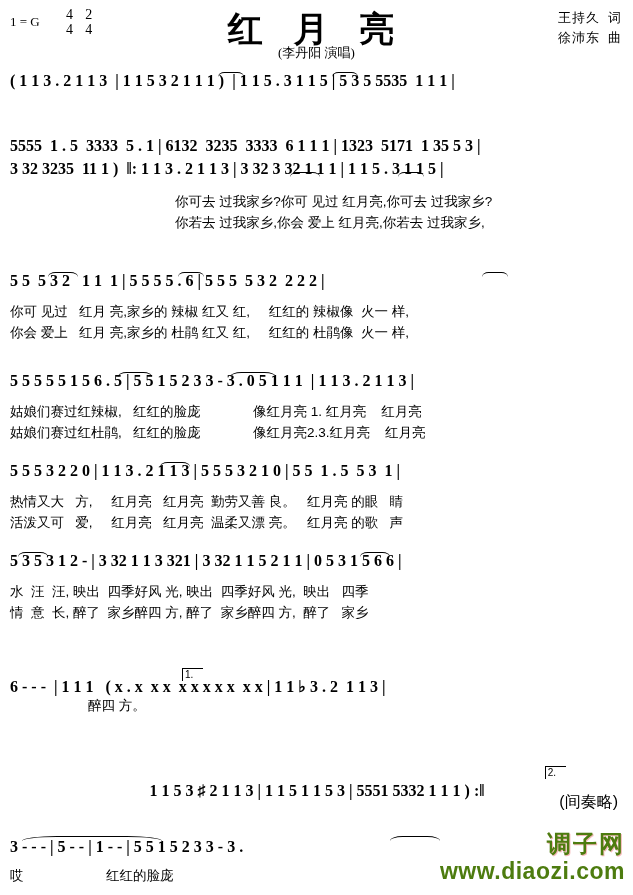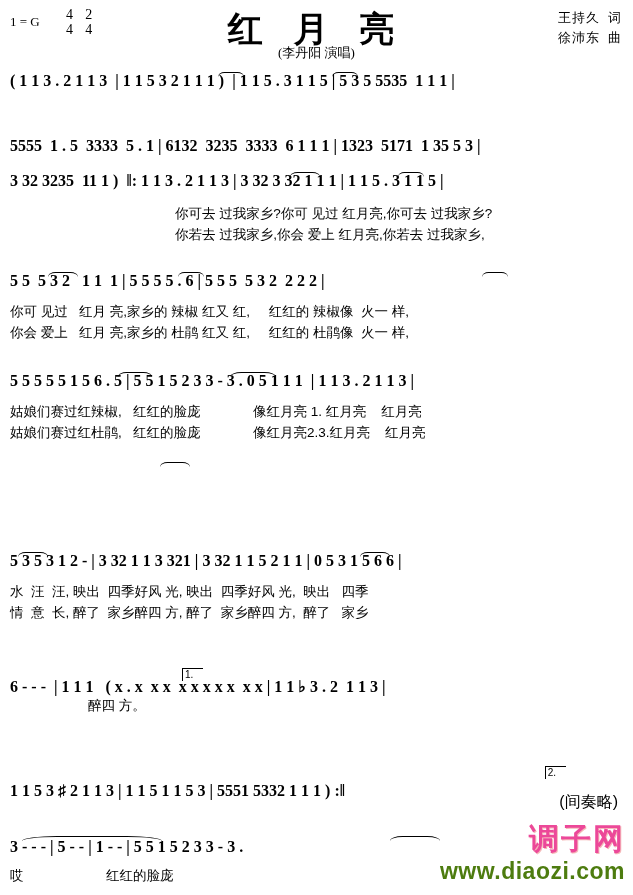--- a/index.html
+++ b/index.html
@@ -113,25 +113,25 @@
 
   
   .logo {
     position: absolute;
     right: 8px;
     bottom: 10px;
     text-align: right;
     color: #c00000;
   }
   .logo .cn {
-    font-size: 30px;
+    font-size: 24px;
     font-weight: bold;
     letter-spacing: 2px;
     font-family: "Liberation Sans", sans-serif;
-    color: #ec4899;
+    color: #4d7c0f;
     text-shadow: 1px 1px 0 #f5b8b8;
   }
   .logo .url {
     font-size: 23px;
     font-weight: bold;
     font-family: "Liberation Sans", sans-serif;
     color: #4d7c0f;
     letter-spacing: 0.5px;
     margin-top: -2px;
   }
@@ -181,21 +181,21 @@
   <div class="stave" style="top:72px;">
     <div class="notes">( 1 1 3 . 2 1 1 3  | 1 1 5 3 2 1 1 1 )  | 1 1 5 . 3 1 1 5 | 5 3 5 5535  1 1 1 |</div>
   </div>
   <div class="slur" style="left:218px; top:72px; width:26px;"></div>
   <div class="slur" style="left:332px; top:72px; width:26px;"></div>
 
   <div class="stave" style="top:118px;margin-top:19px;">
     <div class="notes">5555  1 . 5  3333  5 . 1 | 6132  3235  3333  6 1 1 1 | 1323  5171  1 35 5 3 |</div>
   </div>
 
-  <div class="stave" style="top:172px;">
+  <div class="stave" style="top:160px;">
     <div class="notes">3 32 3235  11 1 )  ‖: 1 1 3 . 2 1 1 3 | 3 32 3 32 1 1 1 | 1 1 5 . 3 1 1 5 |</div>
     <div class="lyric" style="margin-top:14px; padding-left:165px;">你可去 过我家乡?你可 见过 红月亮,你可去 过我家乡?</div>
     <div class="lyric row2" style="padding-left:165px;">你若去 过我家乡,你会 爱上 红月亮,你若去 过我家乡,</div>
   </div>
   <div class="slur" style="left:290px; top:172px; width:30px;"></div>
   <div class="slur" style="left:398px; top:172px; width:26px;"></div>
 
   <div class="stave" style="top:272px;">
     <div class="notes">5 5  5 3 2   1 1  1 | 5 5 5 5 . 6 | 5 5 5  5 3 2  2 2 2 |</div>
     <div class="lyric" style="margin-top:12px;">你可 见过   红月 亮,家乡的 辣椒 红又 红,     红红的 辣椒像  火一 样,</div>
@@ -206,39 +206,44 @@
   <div class="slur" style="left:482px; top:272px; width:26px;"></div>
 
   <div class="stave" style="top:372px;">
     <div class="notes">5 5 5 5 5 1 5 6 . 5 | 5 5 1 5 2 3 3 - 3 . 0 5 1 1 1  | 1 1 3 . 2 1 1 3 |</div>
     <div class="lyric" style="margin-top:12px;">姑娘们赛过红辣椒,   红红的脸庞              像红月亮 1. 红月亮    红月亮</div>
     <div class="lyric row2">姑娘们赛过红杜鹃,   红红的脸庞              像红月亮2.3.红月亮    红月亮</div>
   </div>
   <div class="slur" style="left:118px; top:372px; width:34px;"></div>
   <div class="slur" style="left:230px; top:372px; width:46px;"></div>
 
+  <div class="stave" style="top:462px;">
+    <div class="notes">5 5 5 3 2 2 0 | 1 1 3 . 2 1 1 3 | 5 5 5 3 2 1 0 | 5 5  1 . 5  5 3  1 |</div>
+    <div class="lyric" style="margin-top:12px;">热情又大   方,     红月亮   红月亮  勤劳又善 良。   红月亮 的眼   睛</div>
+    <div class="lyric row2">活泼又可   爱,     红月亮   红月亮  温柔又漂 亮。   红月亮 的歌   声</div>
+  </div>
   <div class="slur" style="left:160px; top:462px; width:30px;"></div>
 
   <div class="stave" style="top:552px;">
     <div class="notes">5 3 5 3 1 2 - | 3 32 1 1 3 321 | 3 32 1 1 5 2 1 1 | 0 5 3 1 5 6 6 |</div>
     <div class="lyric" style="margin-top:12px;">水  汪  汪, 映出  四季好风 光, 映出  四季好风 光,  映出   四季</div>
     <div class="lyric row2">情  意  长, 醉了  家乡醉四 方, 醉了  家乡醉四 方,  醉了   家乡</div>
   </div>
   <div class="slur" style="left:18px; top:552px; width:30px;"></div>
   <div class="slur" style="left:360px; top:552px; width:30px;"></div>
 
   <div class="stave" style="top:660px;">
     <div class="boxnum" style="position:absolute; left:172px; top:8px;">1.</div>
     <div class="notes" style="padding-top:18px;">6 - - -  | 1 1 1   ( x . x  x x  x x x x x  x x | 1 1 ♭ 3 . 2  1 1 3 |</div>
     <div class="lyric row2" style="padding-left:78px;">醉四 方。</div>
   </div>
 
   <div class="stave" style="top:768px;">
     <div class="boxnum" style="position:absolute; right:58px; top:-2px;">2.</div>
-    <div class="notes" style="padding-top:14px;">1 1 5 3 ♯ 2 1 1 3 | 1 1 5 1 1 5 3 | 5551 5332 1 1 1 ) :‖</div>
+    <div class="notes" style="padding-top:14px;text-align:center;">1 1 5 3 ♯ 2 1 1 3 | 1 1 5 1 1 5 3 | 5551 5332 1 1 1 ) :‖</div>
     <div class="tiny" style="position:absolute; right:6px; top:24px;">(间奏略)</div>
   </div>
 
   <div class="stave" style="top:838px;">
     <div class="notes">3 - - - | 5 - - | 1 - - | 5 5 1 5 2 3 3 - 3 .</div>
     <div class="lyric" style="margin-top:10px;">哎                      红红的脸庞</div>
   </div>
   <div class="slur" style="left:22px; top:836px; width:140px;"></div>
   <div class="slur" style="left:390px; top:836px; width:50px;"></div>
 

